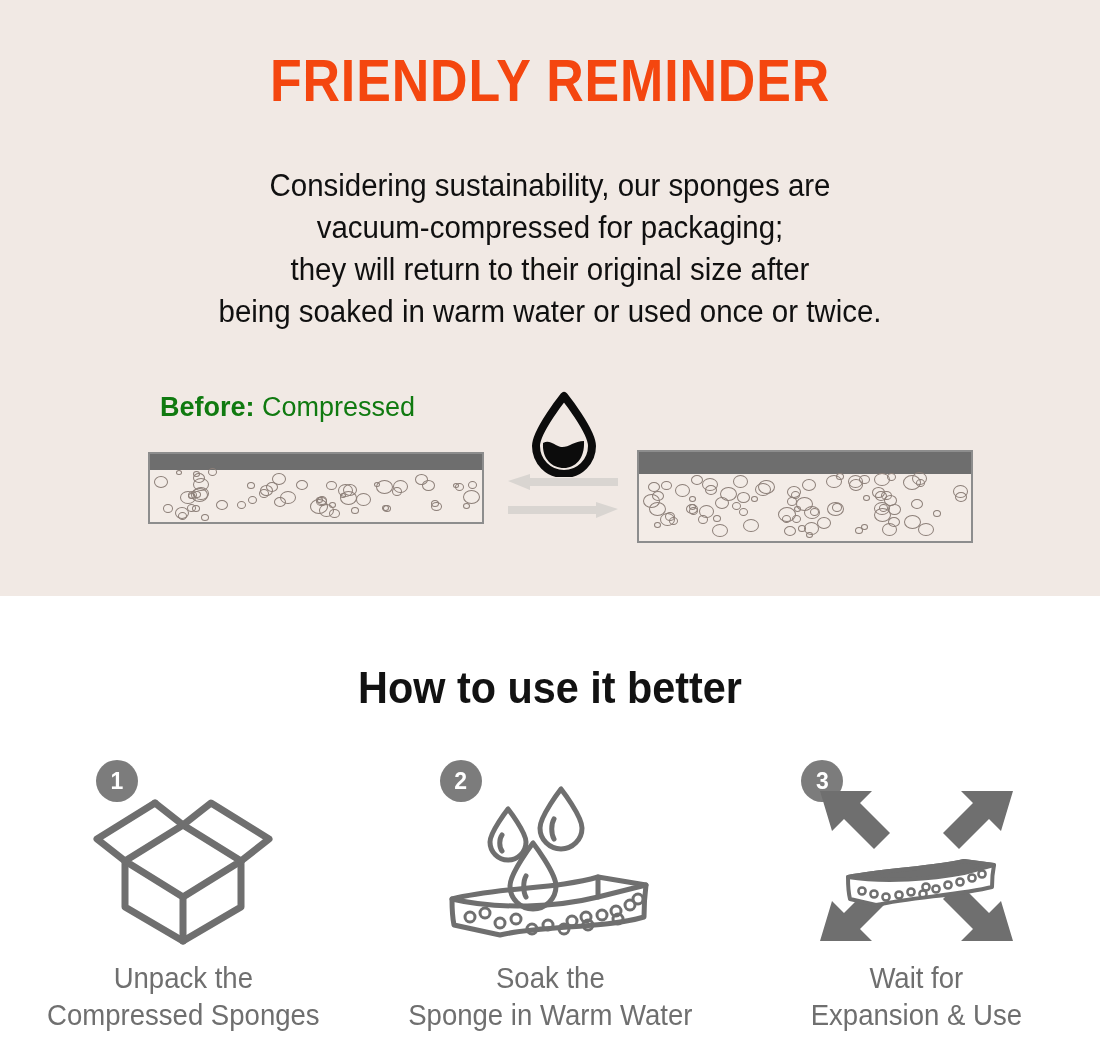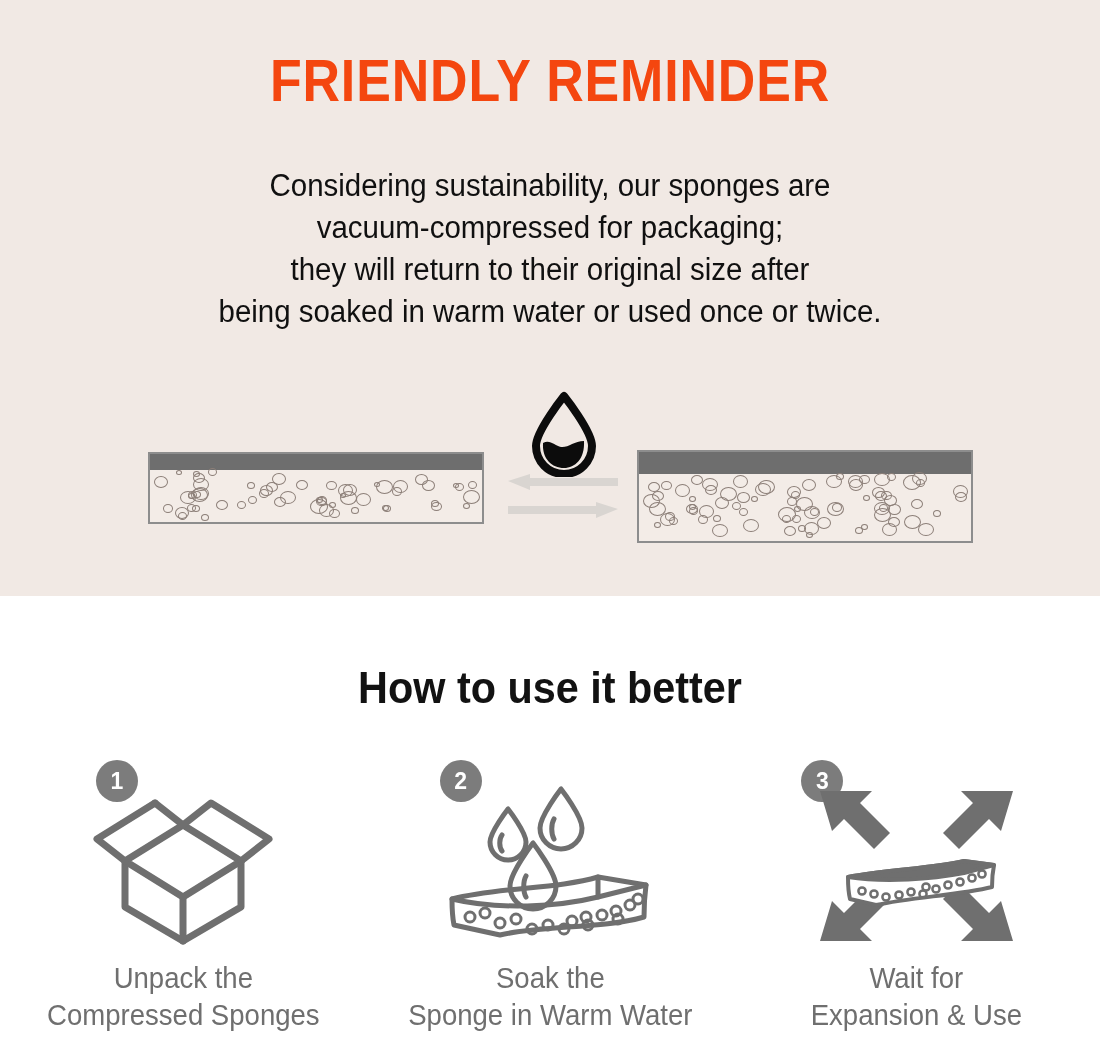--- a/index.html
+++ b/index.html
@@ -200,20 +200,23 @@
   <div class="headline">FRIENDLY REMINDER</div>
 
   <div class="blurb">
     <div>Considering sustainability, our sponges are</div>
     <div>vacuum-compressed for packaging;</div>
     <div>they will return to their original size after</div>
     <div>being soaked in warm water or used once or twice.</div>
   </div>
 
   <div class="compare">
+    <div class="cmp-label label-before">
+      <b>Before:</b><span class="plain">&nbsp;</span><span class="plain">Compressed</span>
+    </div>
   </div>
 
   <div class="sponge sponge-before">
     <div class="scrub"></div>
     <div class="pores" id="pores-before">
         <div class="pore" style="left: 233px; top: 51px; width: 6px; height: 5px;"></div>
         <div class="pore" style="left: 66px; top: 46px; width: 10px; height: 8px;"></div>
         <div class="pore" style="left: 42px; top: 51px; width: 6px; height: 5px;"></div>
         <div class="pore" style="left: 97px; top: 28px; width: 6px; height: 5px;"></div>
         <div class="pore" style="left: 4px; top: 22px; width: 12px; height: 10px;"></div>

